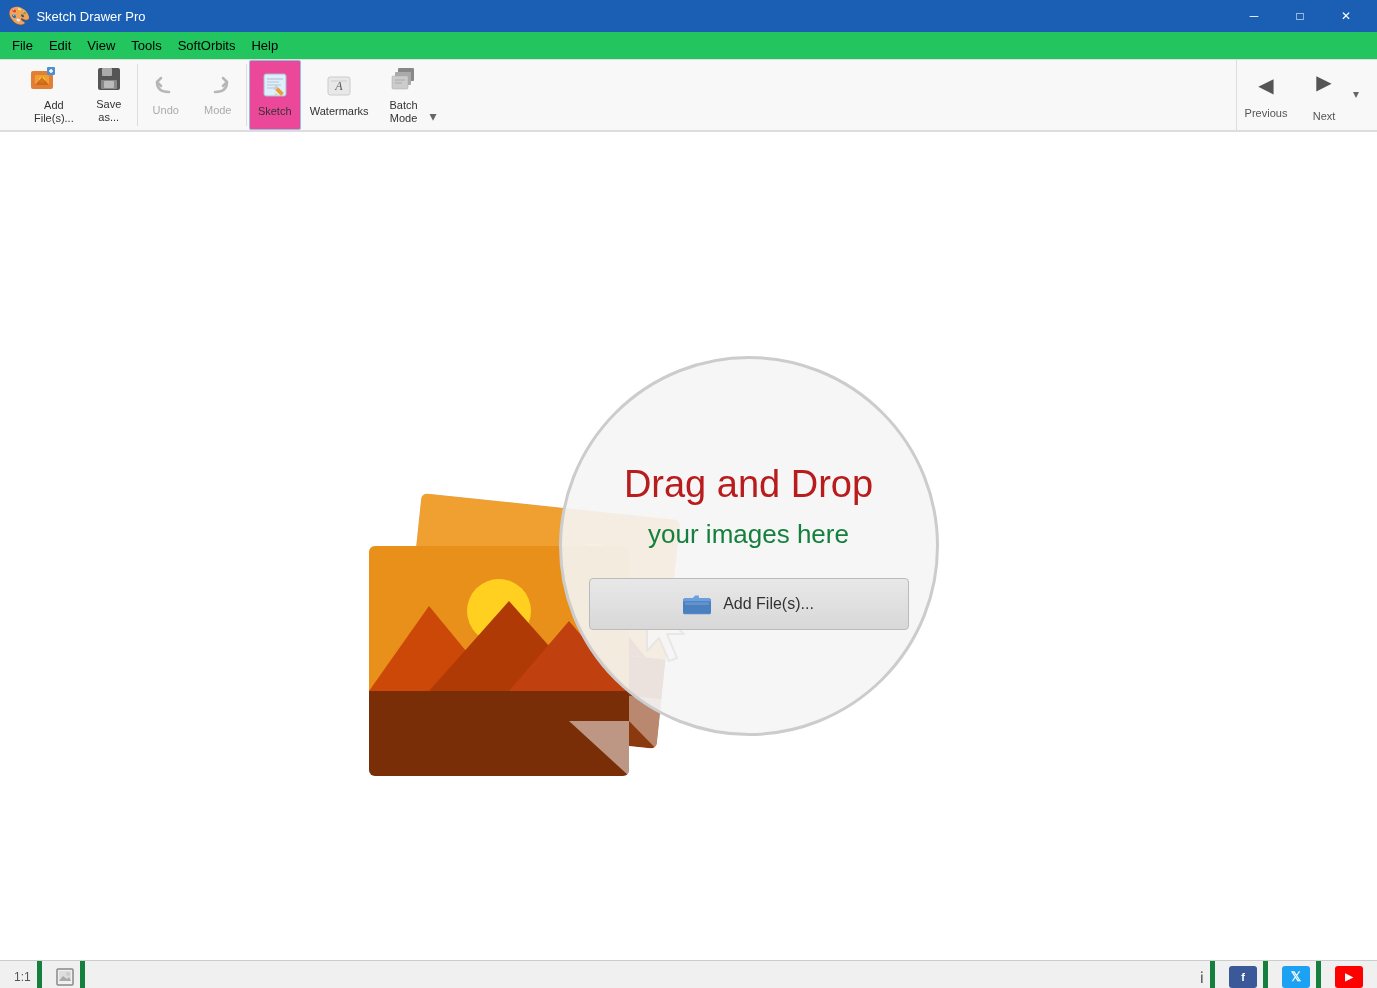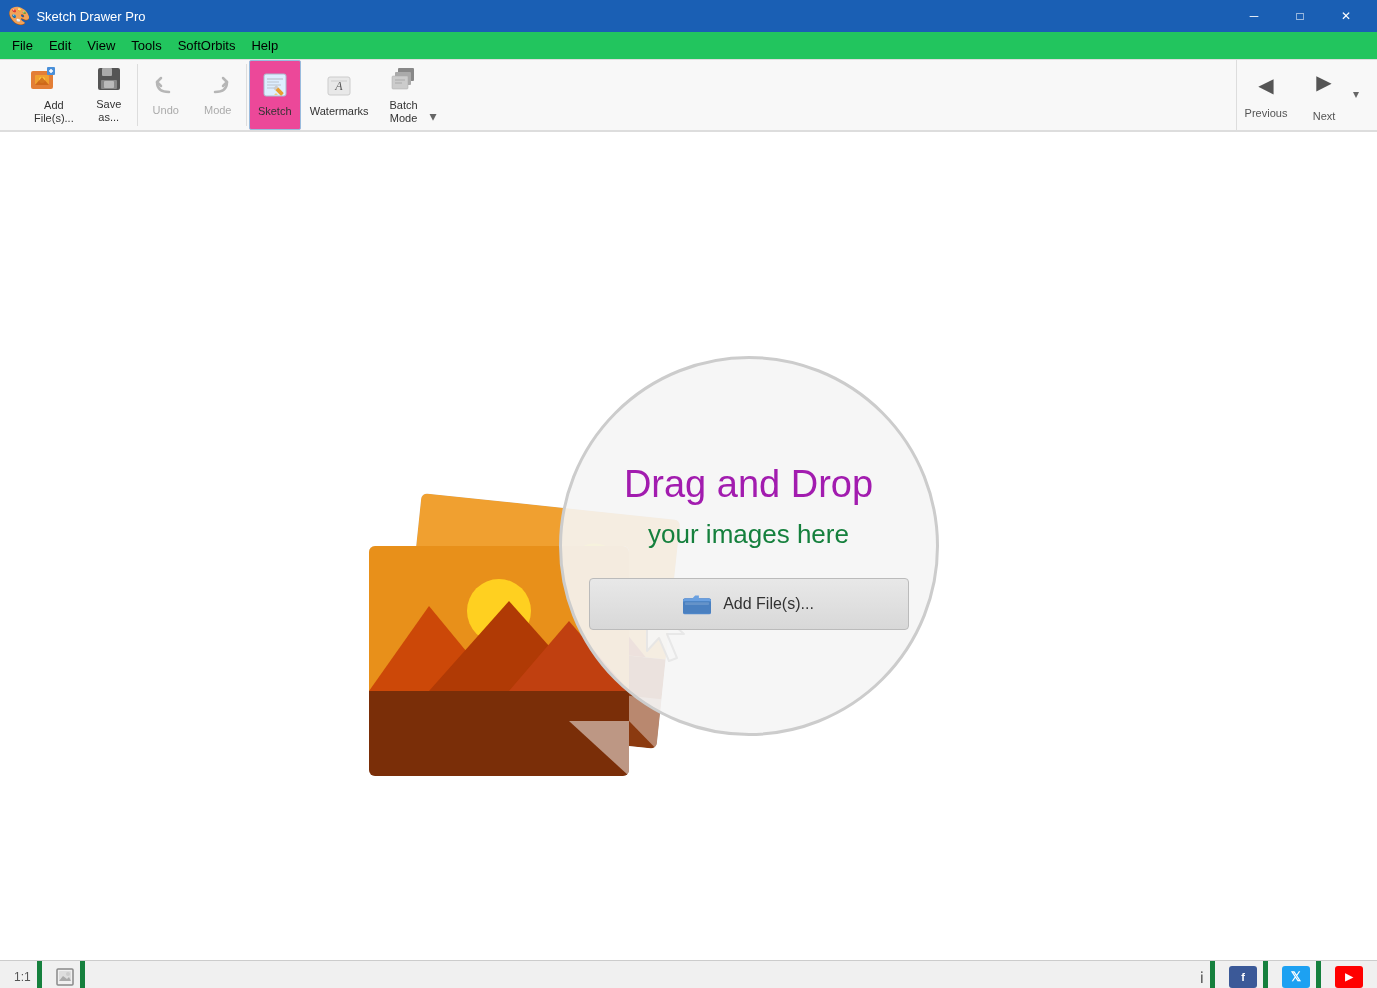--- a/index.html
+++ b/index.html
@@ -156,21 +156,21 @@
       flex-direction: column;
       align-items: center;
       justify-content: center;
       position: relative;
       margin-left: 120px;
       padding: 30px;
     }
     .drag-drop-text {
       font-size: 38px;
       font-weight: 300;
-      color: #a21caf;
+      color: #b91c1c;
       margin-bottom: 12px;
       text-align: center;
       line-height: 1.2;
       font-family: 'Segoe UI Light', 'Segoe UI', Arial, sans-serif;
     }
     .your-images-text {
       font-size: 26px;
       font-weight: 300;
       color: #15803d;
       margin-bottom: 28px;

